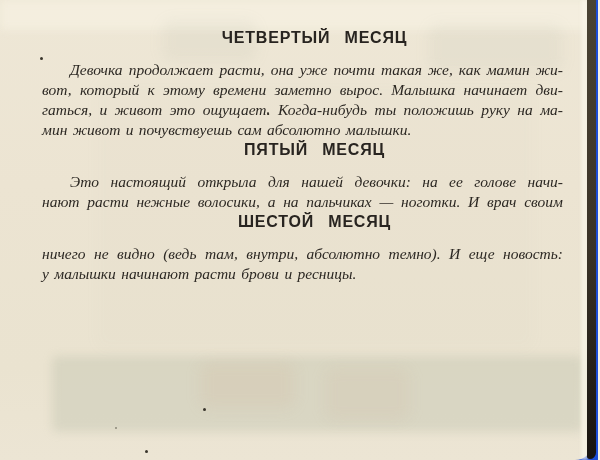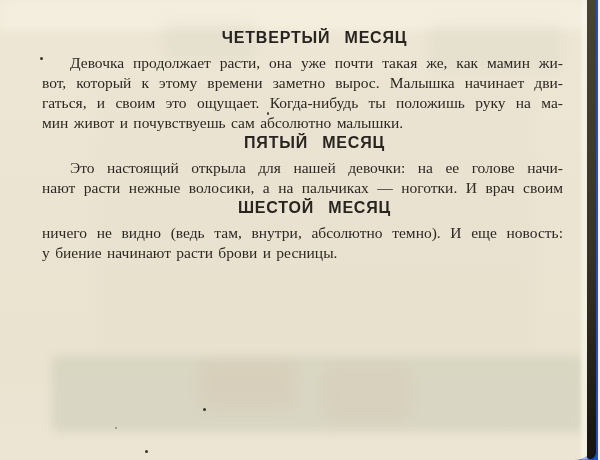--- a/index.html
+++ b/index.html
@@ -72,22 +72,23 @@
     font-size: 16px;
     line-height: 20px;
     letter-spacing: 0.8px;
     word-spacing: 9px;
     text-align: center;
     transform: translateX(12px);
     color: #282420;
   }
   .heading:first-child { margin-top: 0; }
   .paragraph {
-    margin-top: 5px;
+    margin-top: 12px;
     font-size: 15.5px;
+    font-style: italic;
   }
   .line {
     line-height: 20px;
     word-spacing: 1.5px;
   }
   .line.just {
     text-align: justify;
     text-align-last: justify;
   }
   .line.indent { text-indent: 28px; }
@@ -115,32 +116,32 @@
     <div class="ghost ghost-c"></div>
     <div class="ghost-band"></div>
     <div class="ghost ghost-blob1"></div>
     <div class="ghost ghost-blob2"></div>
 
     <div class="content">
         <div class="heading">ЧЕТВЕРТЫЙ МЕСЯЦ</div>
         <div class="paragraph">
           <div class="line just indent">Девочка продолжает расти, она уже почти такая же, как мамин жи-</div>
           <div class="line just">вот, который к этому времени заметно вырос. Малышка начинает дви-</div>
-          <div class="line just">гаться, и своим это ощущает. Когда-нибудь ты положишь руку на ма-</div>
+          <div class="line just">гаться, и живот это ощущает. Когда-нибудь ты положишь руку на ма-</div>
           <div class="line">мин живот и почувствуешь сам абсолютно малышки.</div>
         </div>
         <div class="heading">ПЯТЫЙ МЕСЯЦ</div>
         <div class="paragraph">
           <div class="line just indent">Это настоящий открыла для нашей девочки: на ее голове начи-</div>
           <div class="line just">нают расти нежные волосики, а на пальчиках — ноготки. И врач своим</div>
         </div>
         <div class="heading">ШЕСТОЙ МЕСЯЦ</div>
         <div class="paragraph">
           <div class="line just">ничего не видно (ведь там, внутри, абсолютно темно). И еще новость:</div>
-          <div class="line">у биение начинают расти брови и ресницы.</div>
+          <div class="line">у малышки начинают расти брови и ресницы.</div>
         </div>
       </div>
 
     <span class="speck sp1"></span>
     <span class="speck sp2"></span>
     <span class="speck sp3"></span>
     <span class="speck sp4"></span>
     <span class="speck sp5"></span>
   </div>
   <div class="edge-light"></div>

